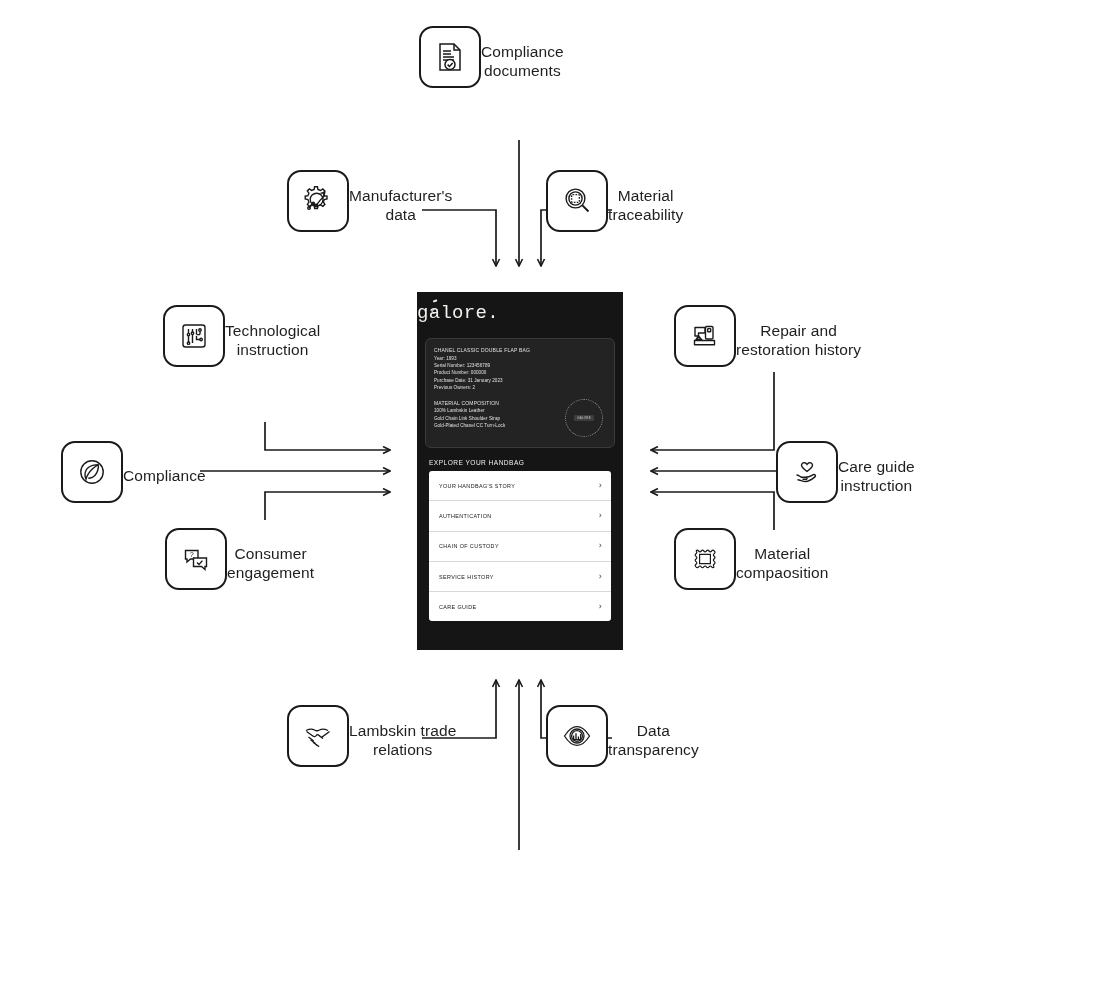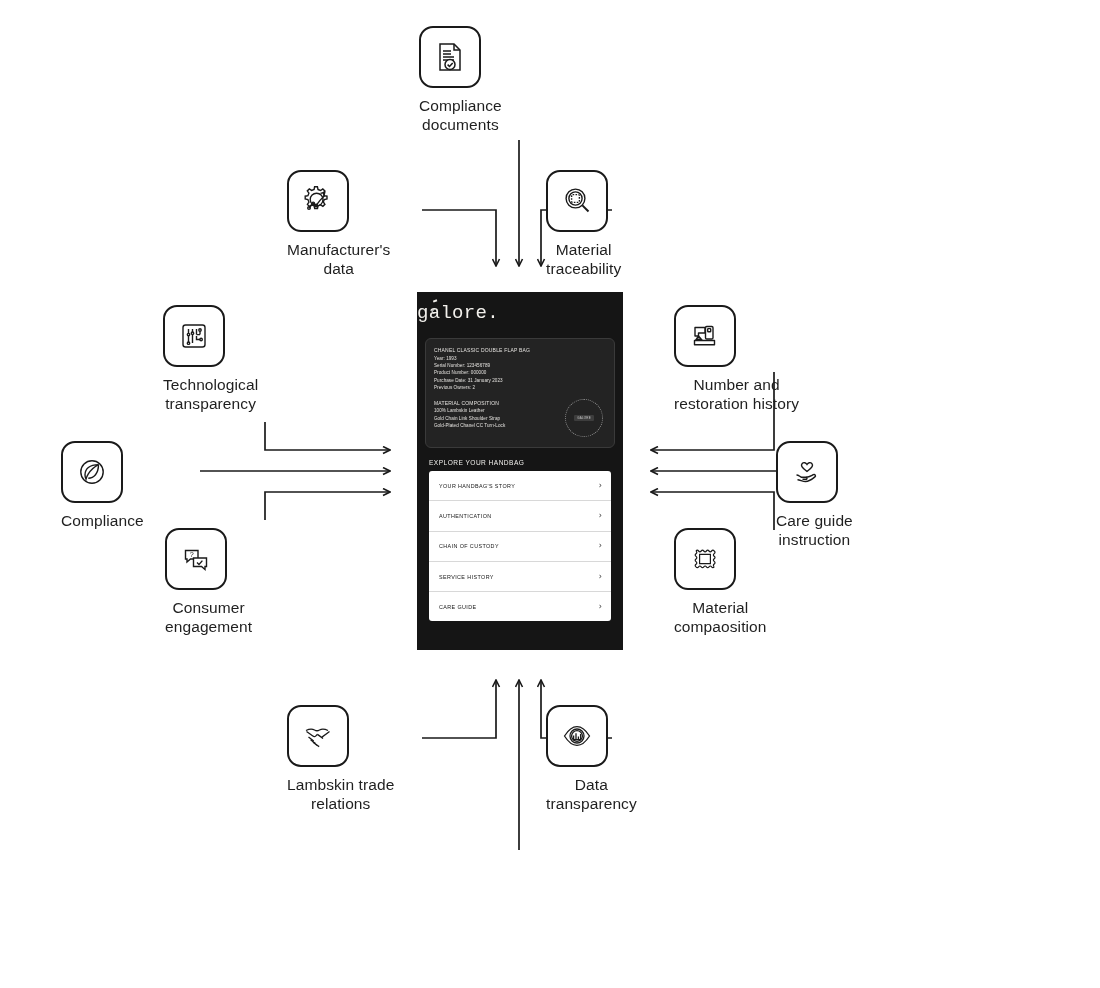--- a/index.html
+++ b/index.html
@@ -1,20 +1,20 @@
 <!DOCTYPE html>
 <html><head>
 <meta charset="utf-8">
 <style>
   html,body{margin:0;padding:0;background:#ffffff;}
   body{width:1100px;height:988px;font-family:"Liberation Sans",sans-serif;color:#1a1a1a;}
   #stage{position:relative;width:1100px;height:988px;overflow:hidden;background:#fff;}
 
   
-  .node{position:absolute;display:flex;flex-direction:column;align-items:flex-start;width:200px;margin-left:-100px;}
+  .node{position:absolute;display:flex;align-items:center;width:200px;margin-left:-100px;}
   .icon-box{width:62px;height:62px;border:2px solid #1a1a1a;border-radius:14px;display:flex;align-items:center;justify-content:center;background:#fff;box-sizing:border-box;}
   .icon-box svg{display:block;}
   .node-label{margin-top:9px;font-size:15.5px;line-height:1.22;text-align:center;letter-spacing:.1px;color:#1f1f1f;white-space:pre-line;}
 
   
   #wires{position:absolute;left:0;top:0;width:1100px;height:988px;pointer-events:none;}
 
   
   #phone{position:absolute;left:417px;top:292px;width:206px;height:358px;background:#151515;overflow:hidden;}
   .ph-head{height:42px;display:flex;align-items:center;position:relative;}
@@ -128,21 +128,21 @@
           <circle cx="18.5" cy="17.2" r="1.2"></circle>
         <path d="M22.5 18.6 h3.5 M26 18.6 v-3.4"></path>
           <circle cx="26" cy="14" r="1.2"></circle>
         <path d="M14.5 20 v6.5 M18.5 18.4 v8.6"></path>
         <circle cx="14.5" cy="27.2" r="1.2"></circle>
         <path d="M22.5 20 v3.5 h3.6"></path>
           <circle cx="27.1" cy="23.5" r="1.2"></circle>
       </svg>
     </div>
     <div class="node-label">Technological
-transparency</div>
+instruction</div>
   </div>
 
   <div class="node" style="left:161px;top:441px;">
     <div class="icon-box">
       <svg width="40" height="40" viewBox="0 0 40 40" fill="none" stroke="#1a1a1a" stroke-width="1.4">
         <circle cx="20" cy="20" r="11.2"></circle>
         <path d="M26.5 12.6 c-9 0 -13.5 4.5 -13.5 10.2 c0 2.4 1 4.3 1 4.3 c0 0 2 -9 12.5 -14.5 z"></path>
         <path d="M26.5 12.6 c0 9 -4.6 13.6 -10.2 13.6"></path>
       </svg>
     </div>
@@ -165,21 +165,21 @@
   <div class="node" style="left:774px;top:305px;">
     <div class="icon-box">
       <svg width="40" height="40" viewBox="0 0 40 40" fill="none" stroke="#1a1a1a" stroke-width="1.4">
         <path d="M10 11.5 h10 v5.5 h-6.5 v3 h-3.5 z" stroke-linejoin="round"></path>
         <rect x="20.5" y="10.5" width="7.5" height="12.5" rx="1.2"></rect>
         <rect x="22.7" y="12.6" width="3" height="3.2" rx=".6"></rect>
         <path d="M13.5 20 l-2.2 3.2 h5 z"></path>
         <path d="M9.5 24.5 h20 v4.2 h-20 z" stroke-linejoin="round"></path>
       </svg>
     </div>
-    <div class="node-label">Number and
+    <div class="node-label">Repair and
 restoration history</div>
   </div>
 
   <div class="node" style="left:876px;top:441px;">
     <div class="icon-box">
       <svg width="40" height="40" viewBox="0 0 40 40" fill="none" stroke="#1a1a1a" stroke-width="1.4">
         <path d="M20 19.5 c-5.5 -4 -6.5 -6.2 -4.8 -8 c1.5 -1.6 3.7 -.8 4.8 1 c1.1 -1.8 3.3 -2.6 4.8 -1 c1.7 1.8 .7 4 -4.8 8 z"></path>
         <path d="M9.5 23 c2 0 3 1.3 5 2.3 h4.4 c1.3 0 1.6 2 0 2 h-3.4"></path>
         <path d="M18.9 25.3 c3.5 0 5.4 -1.6 7.4 -2.6 c1.6 -.8 3 1 1.6 2.2 c-2.6 2.2 -6 4.6 -9.4 4.6 c-3 0 -5.5 -1.8 -8 -1.8"></path>
       </svg>

